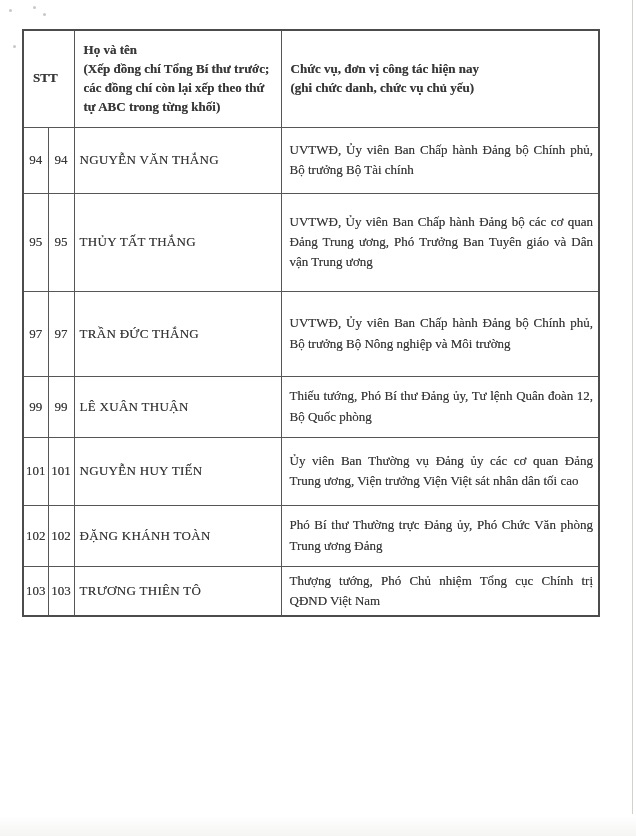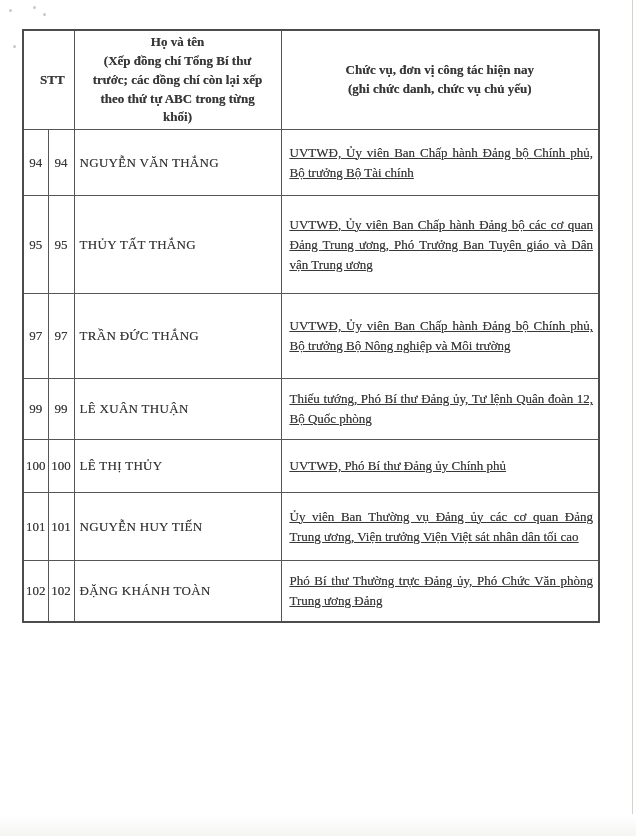--- a/index.html
+++ b/index.html
@@ -50,22 +50,22 @@
   }
   table.doc-table td, table.doc-table th {
     border: 1px solid #565656;
     vertical-align: middle;
     font-size: 13px;
     text-shadow: 0 0 0.5px rgba(70,70,70,0.7);
     overflow: hidden;
   }
   th.hdr {
     font-weight: bold;
-    text-align: center;
-    padding: 2px 16px;
+    text-align: left;
+    padding: 2px 9px;
     line-height: 1.45;
   }
   .hdr .sub {
     font-weight: bold;
     display: block;
   }
   td.num {
     text-align: center;
     padding: 0;
     font-size: 12.5px;
@@ -75,21 +75,20 @@
     letter-spacing: 0.3px;
     font-size: 12.5px;
     line-height: 1.35;
     font-family: Liberation Serif, serif;
   }
   td.pos {
     padding: 2px 5px 2px 8px;
     text-align: justify;
     line-height: 1.55;
     font-size: 13px;
-    text-decoration: underline;
   }
 </style>
 </head>
 <body>
 
 <span class="speck" style="left:9px;  top:9px;  width:3px; height:3px;"></span>
 <span class="speck" style="left:33px; top:6px;  width:3px; height:3px;"></span>
 <span class="speck" style="left:43px; top:13px; width:3px; height:3px;"></span>
 <span class="speck" style="left:13px; top:45px; width:3px; height:3px;"></span>
 <span class="page-edge-line"></span>
@@ -135,32 +134,32 @@
         <td class="num">97</td>
         <td class="name">TRẦN ĐỨC THẮNG</td>
         <td class="pos">UVTWĐ, Ủy viên Ban Chấp hành Đảng bộ Chính phủ, Bộ trưởng Bộ Nông nghiệp và Môi trường</td>
       </tr>
       <tr style="height: 61px;">
         <td class="num">99</td>
         <td class="num">99</td>
         <td class="name">LÊ XUÂN THUẬN</td>
         <td class="pos">Thiếu tướng, Phó Bí thư Đảng ủy, Tư lệnh Quân đoàn 12, Bộ Quốc phòng</td>
       </tr>
-      <tr style="height: 53px;">
-        <td class="num">100</td>
-        <td class="num">100</td>
-        <td class="name">LÊ THỊ THỦY</td>
-        <td class="pos">UVTWĐ, Phó Bí thư Đảng ủy Chính phủ</td>
-      </tr>
       <tr style="height: 68px;">
         <td class="num">101</td>
         <td class="num">101</td>
         <td class="name">NGUYỄN HUY TIẾN</td>
         <td class="pos">Ủy viên Ban Thường vụ Đảng ủy các cơ quan Đảng Trung ương, Viện trưởng Viện Việt sát nhân dân tối cao</td>
       </tr>
       <tr style="height: 61px;">
         <td class="num">102</td>
         <td class="num">102</td>
         <td class="name">ĐẶNG KHÁNH TOÀN</td>
         <td class="pos">Phó Bí thư Thường trực Đảng ủy, Phó Chức Văn phòng Trung ương Đảng</td>
       </tr>
+      <tr style="height: 50px;">
+        <td class="num">103</td>
+        <td class="num">103</td>
+        <td class="name">TRƯƠNG THIÊN TÔ</td>
+        <td class="pos">Thượng tướng, Phó Chủ nhiệm Tổng cục Chính trị QĐND Việt Nam</td>
+      </tr>
     </tbody>
 </table>
 
 </body></html>

